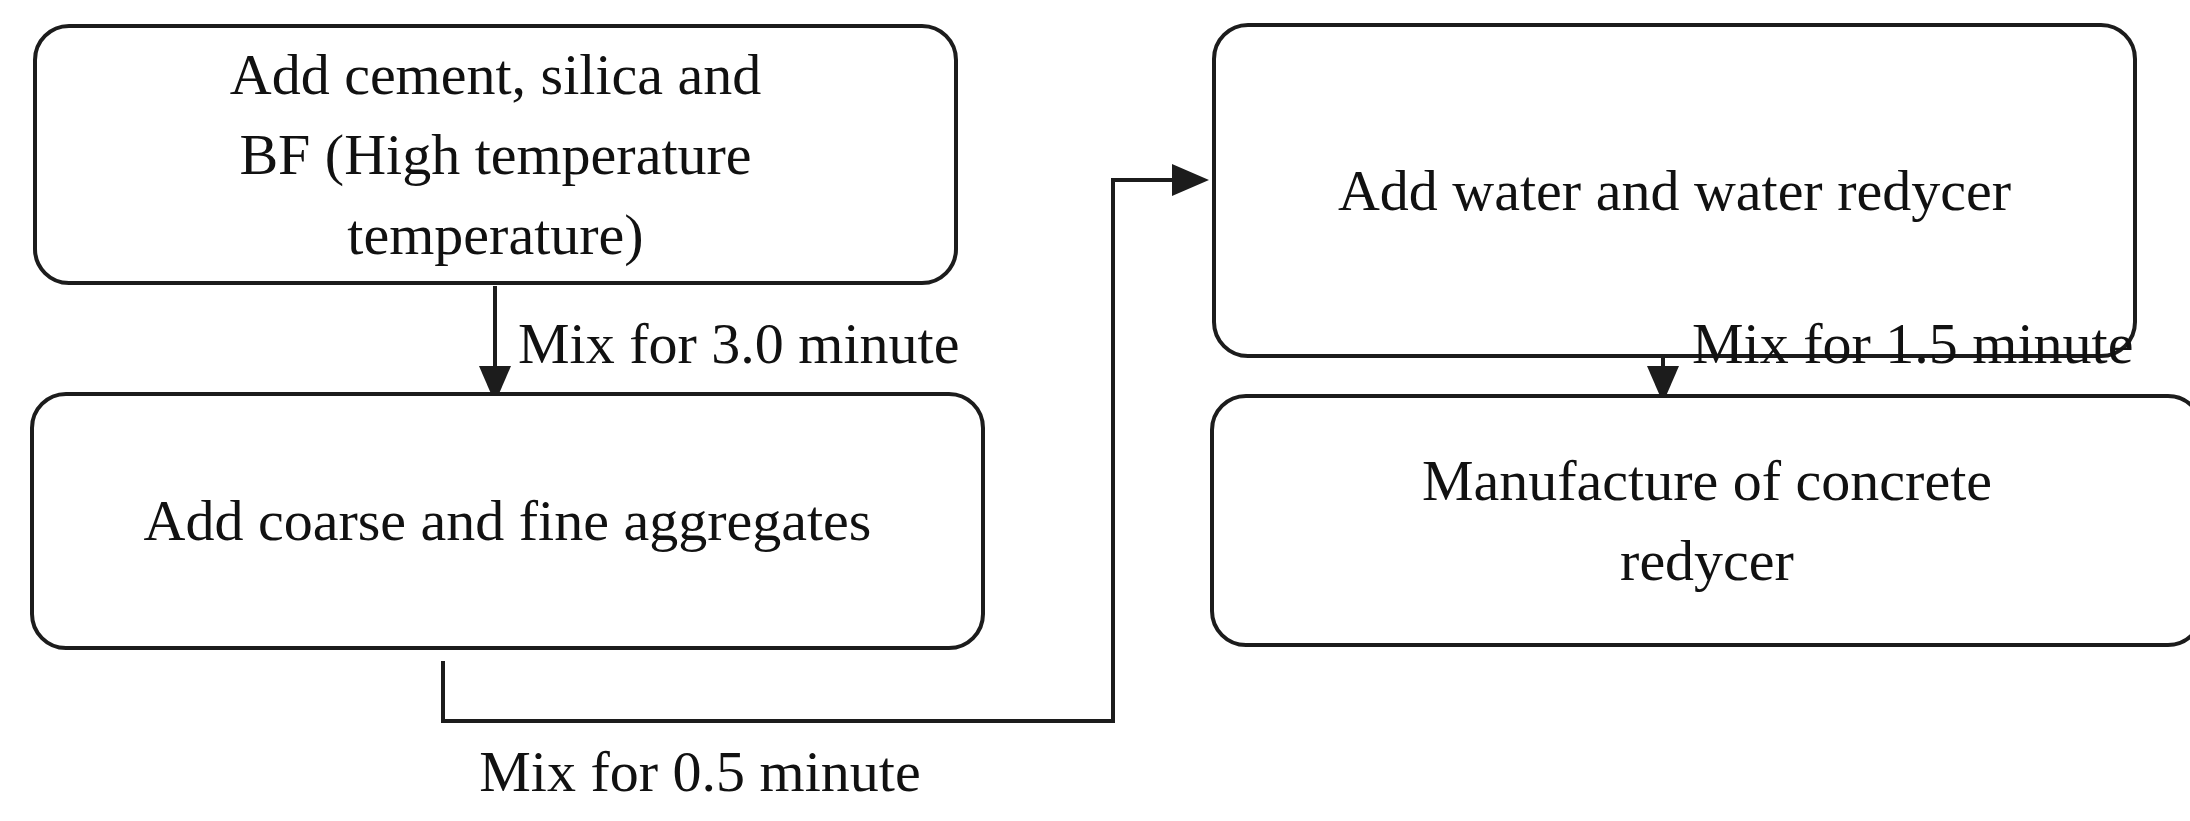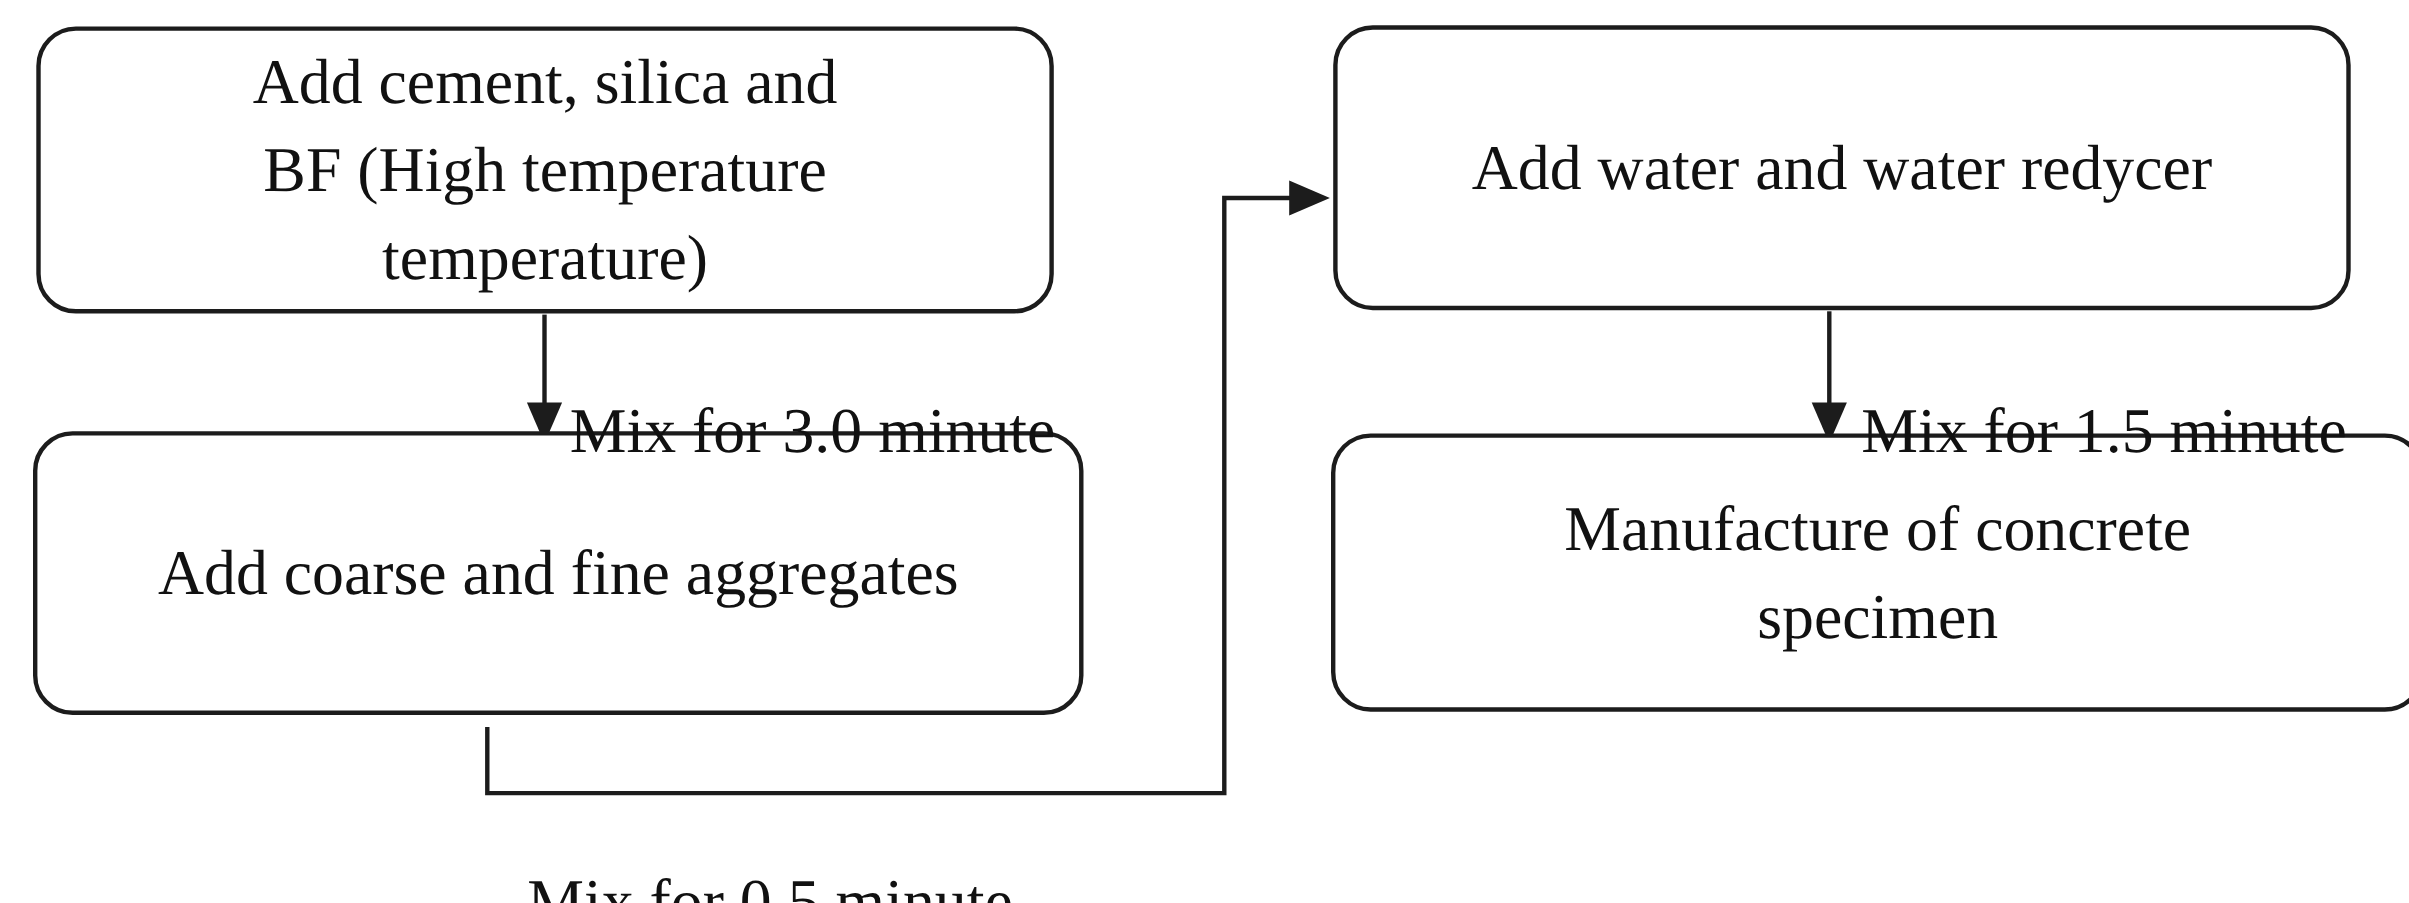--- a/index.html
+++ b/index.html
@@ -36,21 +36,20 @@
   .node-text {
     font-size: 58px;
     line-height: 80px;
   }
   .node-text span { display: block; }
   .edge-label {
     position: absolute;
     font-size: 58px;
     line-height: 80px;
     white-space: nowrap;
-    margin-top: 48px;
   }
   .edge-label.centered { transform: translateX(-50%); }
   svg.wires {
     position: absolute;
     left: 0; top: 0;
     width: 2190px;
     height: 821px;
     pointer-events: none;
   }
   svg.wires .wire {
@@ -87,30 +86,30 @@
       <span>temperature)</span>
     </div>
   </div>
 
   <div class="node" style="left:30px; top:392px; width:955px; height:258px;">
     <div class="node-text">
       <span>Add coarse and fine aggregates</span>
     </div>
   </div>
 
-  <div class="node" style="left:1212px; top:23px; width:925px; height:259px;">
+  <div class="node" style="left:1212px; top:23px; width:925px; height:335px;">
     <div class="node-text">
       <span>Add water and water redycer</span>
     </div>
   </div>
 
   <div class="node" style="left:1210px; top:394px; width:994px; height:253px;">
     <div class="node-text">
       <span>Manufacture of concrete</span>
-      <span>specimen</span>
+      <span>redycer</span>
     </div>
   </div>
 
   <div class="edge-label" style="left:518px; top:304px;">Mix for 3.0 minute</div>
 
   <div class="edge-label centered" style="left:700px; top:732px;">Mix for 0.5 minute</div>
 
   <div class="edge-label" style="left:1692px; top:304px;">Mix for 1.5 minute</div>
 
 </div>

